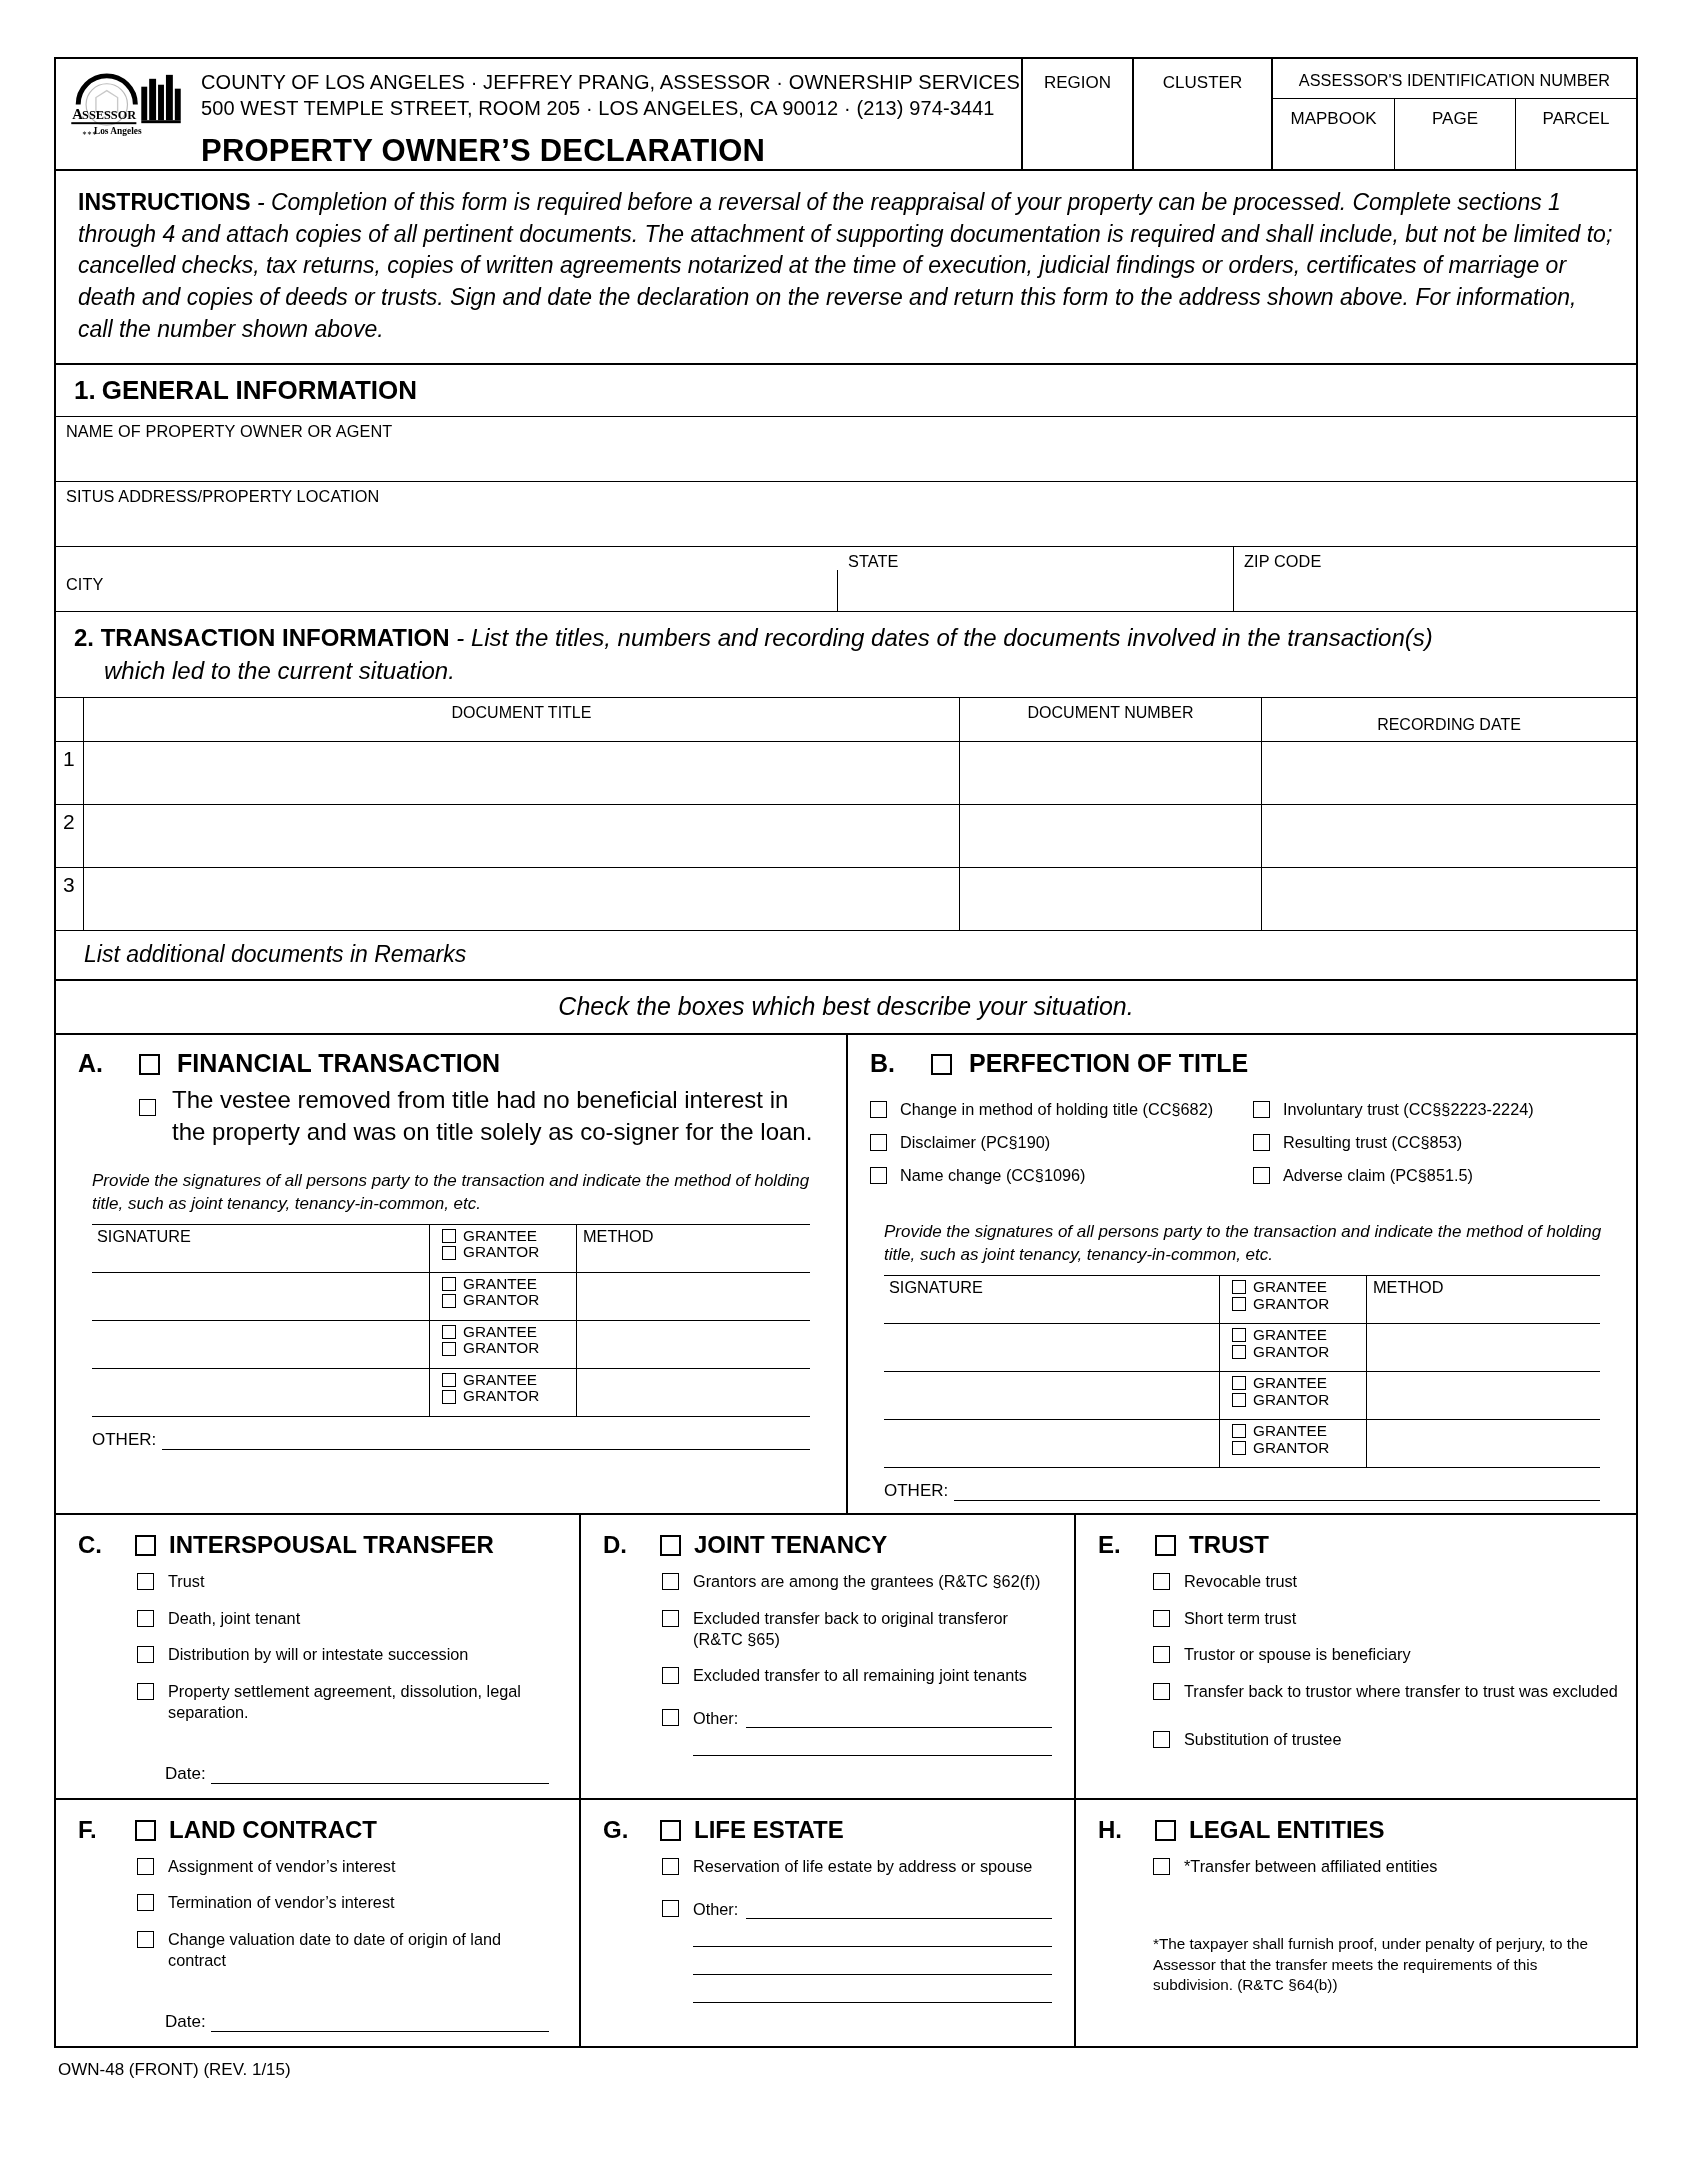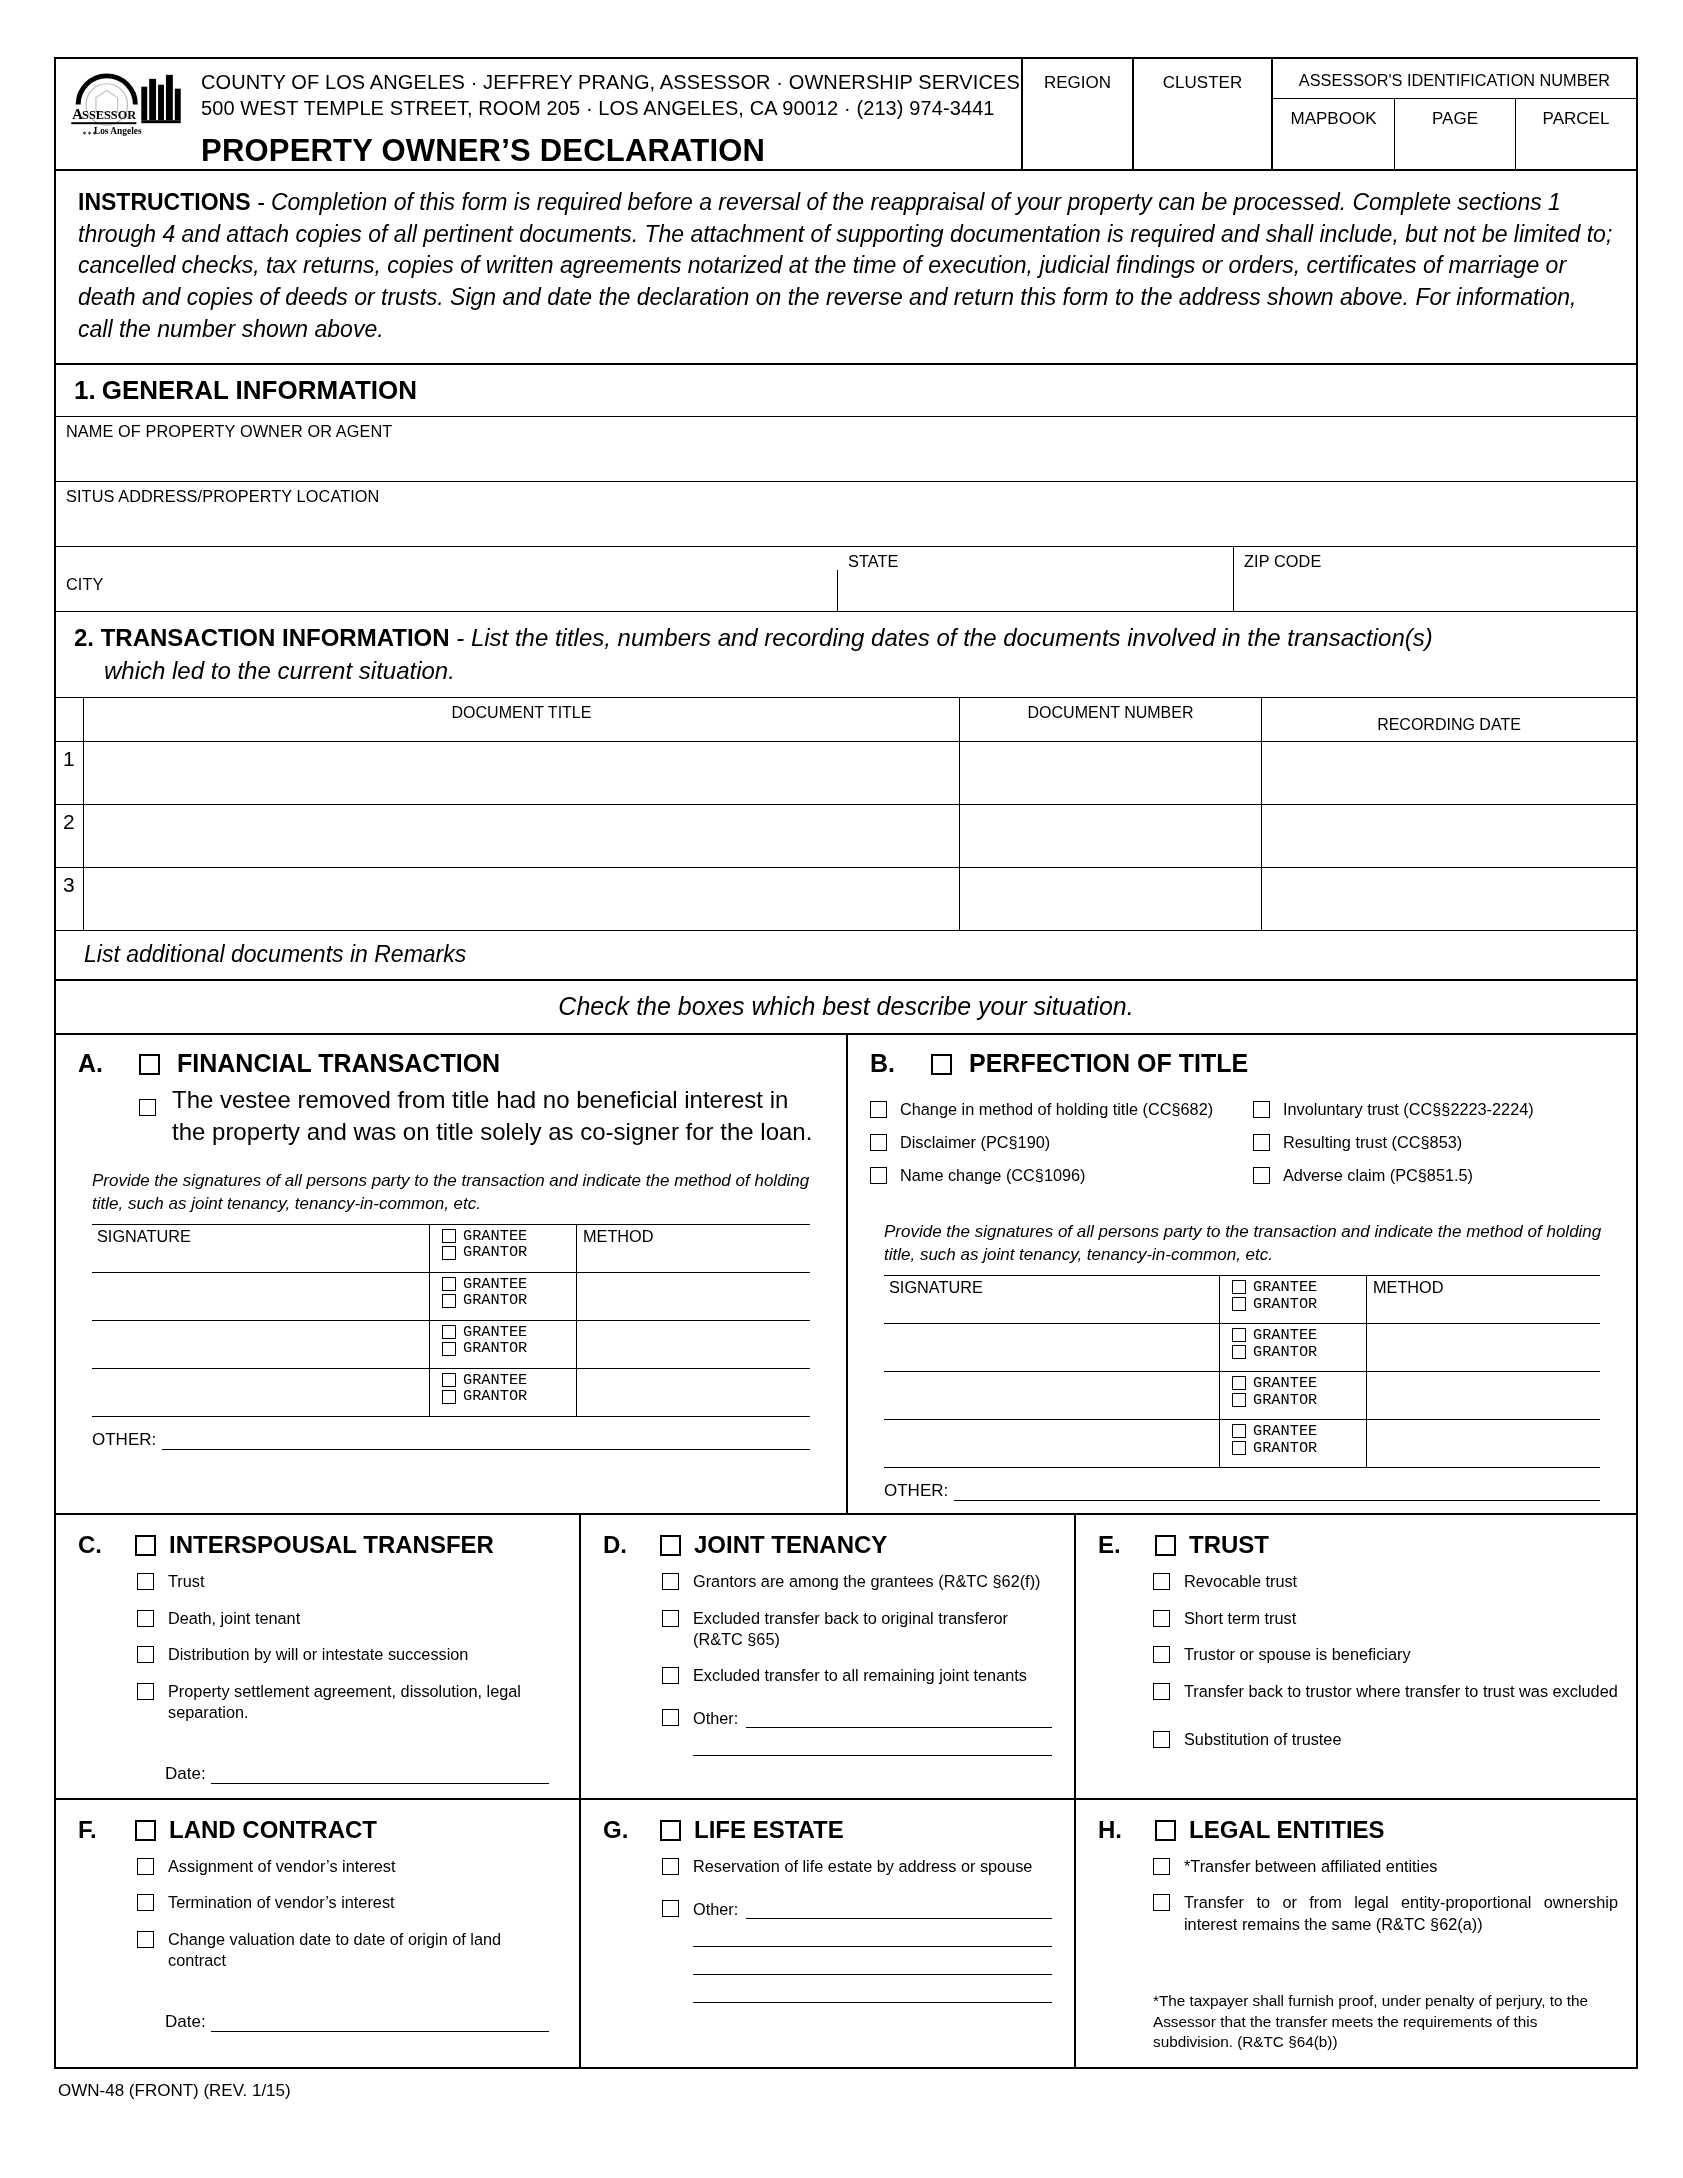--- a/index.html
+++ b/index.html
@@ -267,21 +267,21 @@
   .b-opt .cbwrap { flex: 0 0 30px; padding-top: 1px; }
 
   
   .siggrid {
     margin: 0 36px 0 36px;
     border-top: 1.5px solid #000;
   }
   .sigrow { display: flex; border-bottom: 1.5px solid #000; height: 47px; }
   .sigrow:last-child { border-bottom: 1.5px solid #000; }
   .sig-c1 { flex: 1 1 auto; border-right: 1.5px solid #000; box-sizing: border-box; font-size: 16.3px; padding: 2px 0 0 5px;}
-  .sig-c2 { flex: 0 0 147px; border-right: 1.5px solid #000; box-sizing: border-box; padding: 3px 0 0 12px; font-family: Liberation Mono, monospace;}
+  .sig-c2 { flex: 0 0 147px; border-right: 1.5px solid #000; box-sizing: border-box; padding: 3px 0 0 12px;}
   .sig-c3 { flex: 0 0 233px; box-sizing: border-box; font-size: 16.3px; padding: 2px 0 0 6px;}
   .gline { display: flex; align-items: center; font-size: 15.3px; line-height: 1.08; }
   .gline .cb { width: 14px; height: 14px; margin-right: 7px; vertical-align: -1px;}
   .otherline {
     display: flex;
     align-items: flex-end;
     font-size: 17px;
     padding: 13px 36px 4px 36px;
   }
   .otherline .ol-lbl { flex: 0 0 auto; padding-right: 6px; }
@@ -786,24 +786,20 @@
         <div class="g3-title">
           <span class="letter">H.</span>
           <span class="cbwrap"><span class="cb big"></span></span>
           <span>LEGAL ENTITIES</span>
         </div>
         <div class="g3-opts">
           <div class="g3-opt">
               <span class="cbwrap"><span class="cb"></span></span>
               <span class="txt">*Transfer between affiliated entities</span>
             </div>
-          <div class="g3-opt justify">
-              <span class="cbwrap"><span class="cb"></span></span>
-              <span class="txt">Transfer to or from legal entity-proportional ownership interest remains the same (R&amp;TC §62(a))</span>
-            </div>
         </div>
         <div class="footnote">*The taxpayer shall furnish proof, under penalty of perjury, to the Assessor that the transfer meets the requirements of this subdivision.  (R&amp;TC §64(b))</div>
       </div>
     </div>
 
   </div>
 
   <div class="formid">OWN-48 (FRONT) (REV. 1/15)</div>
 </div>
 

